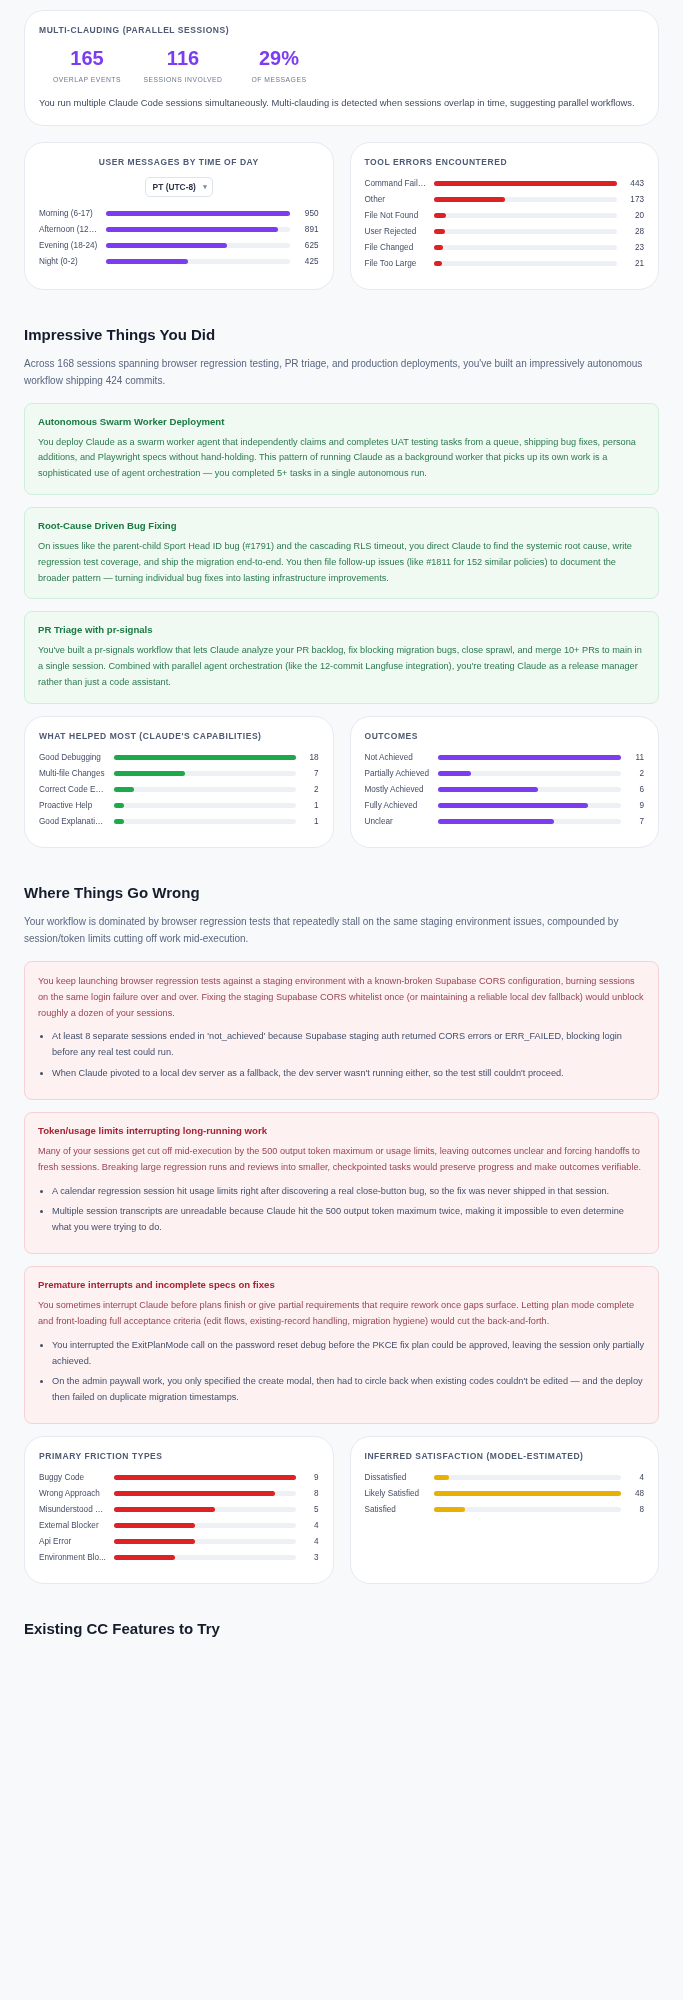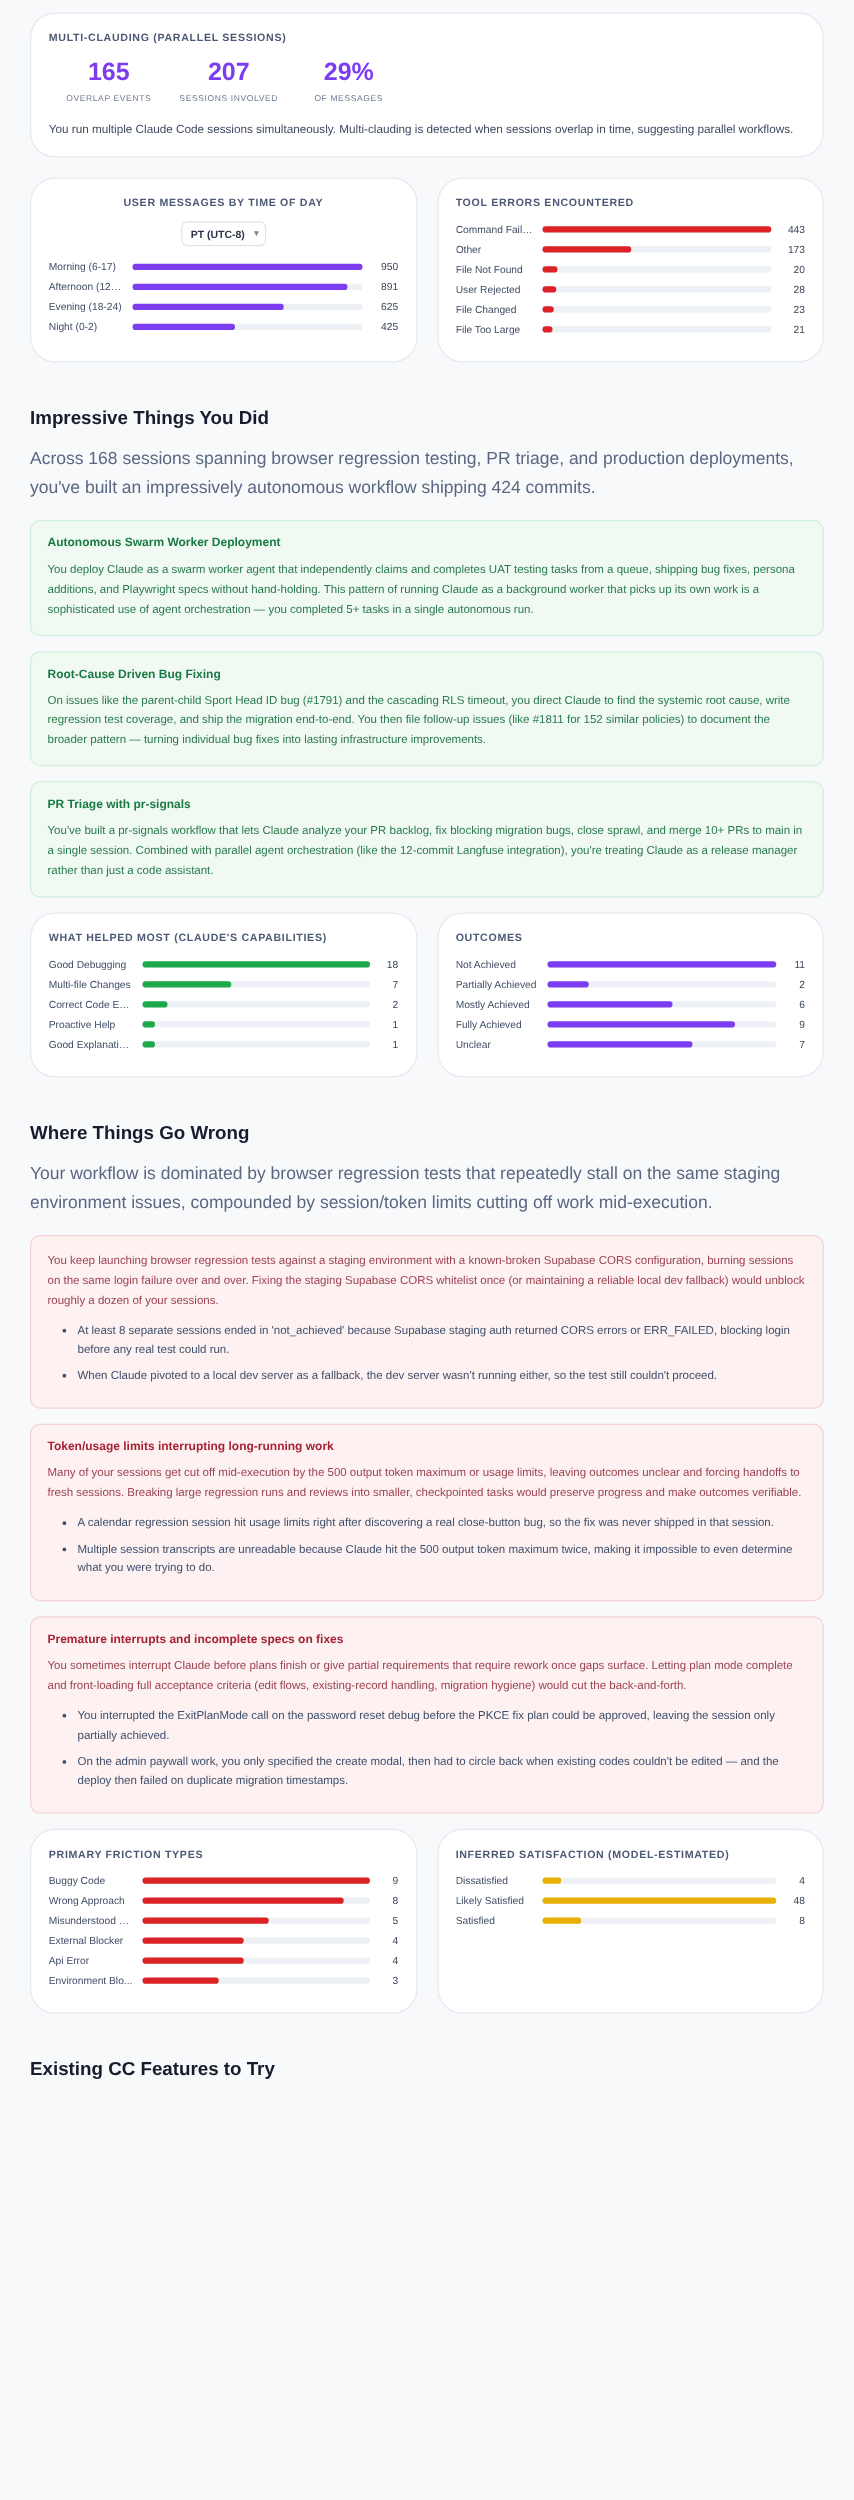--- a/index.html
+++ b/index.html
@@ -85,40 +85,40 @@
   .bar-val {
     color: #3b465c; text-align: right; white-space: nowrap;
   }
 
   
   h2.section-h {
     font-size: 15px; font-weight: bold; color: #151c2c;
     margin: 20px 0 12px 0;
   }
   p.section-p {
-    font-size: 14px; line-height: 1.7; color: #5a6780;
+    font-size: 10px; line-height: 1.7; color: #5a6780;
     margin-bottom: 14px;
   }
 
   
   .hl {
     border-radius: 8px; padding: 12px 13px;
     margin-bottom: 12px;
   }
   .hl.green { background: #f0faf2; border: 1px solid #cfeedb; }
   .hl.green .hl-title { color: #1a7a43; }
   .hl.green .hl-body  { color: #2b7a4e; }
   .hl.red { background: #fdf1f2; border: 1px solid #f5d2d6; }
   .hl.red .hl-title { color: #a62334; }
   .hl.red .hl-body  { color: #9d4450; }
   .hl-title { font-size: 9.6px; font-weight: bold; margin-bottom: 8px; }
   .hl-body { font-size: 9.2px; line-height: 1.72; }
   .hl-list { margin: 8px 0 0 14px; }
   .hl-list li { font-size: 9.2px; line-height: 1.72; margin-bottom: 5px; }
-  .hl.red .hl-list li { color: #40506b; margin-left: 10px; }
+  .hl.red .hl-list li { color: #40506b; }
 
   
   .cc-panel {
     background: #eef3fe; border: 1px solid #d3e0fb;
     border-radius: 8px; padding: 13px 14px;
   }
   .cc-title {
     font-size: 9.8px; font-weight: bold; color: #2b54d4;
     margin-bottom: 9px;
   }
@@ -145,21 +145,21 @@
 <div class="page">
 
   <div class="card">
     <div class="card-title">MULTI-CLAUDING (PARALLEL SESSIONS)</div>
     <div class="stats-row">
       <div class="stat">
         <div class="stat-value">165</div>
         <div class="stat-label">OVERLAP EVENTS</div>
       </div>
       <div class="stat">
-        <div class="stat-value">207</div>
+        <div class="stat-value">116</div>
         <div class="stat-label">SESSIONS INVOLVED</div>
       </div>
       <div class="stat">
         <div class="stat-value">29%</div>
         <div class="stat-label">OF MESSAGES</div>
       </div>
     </div>
     <div class="desc-text">You run multiple Claude Code sessions simultaneously. Multi-clauding is detected when sessions overlap in time, suggesting parallel workflows.</div>
   </div>
 

